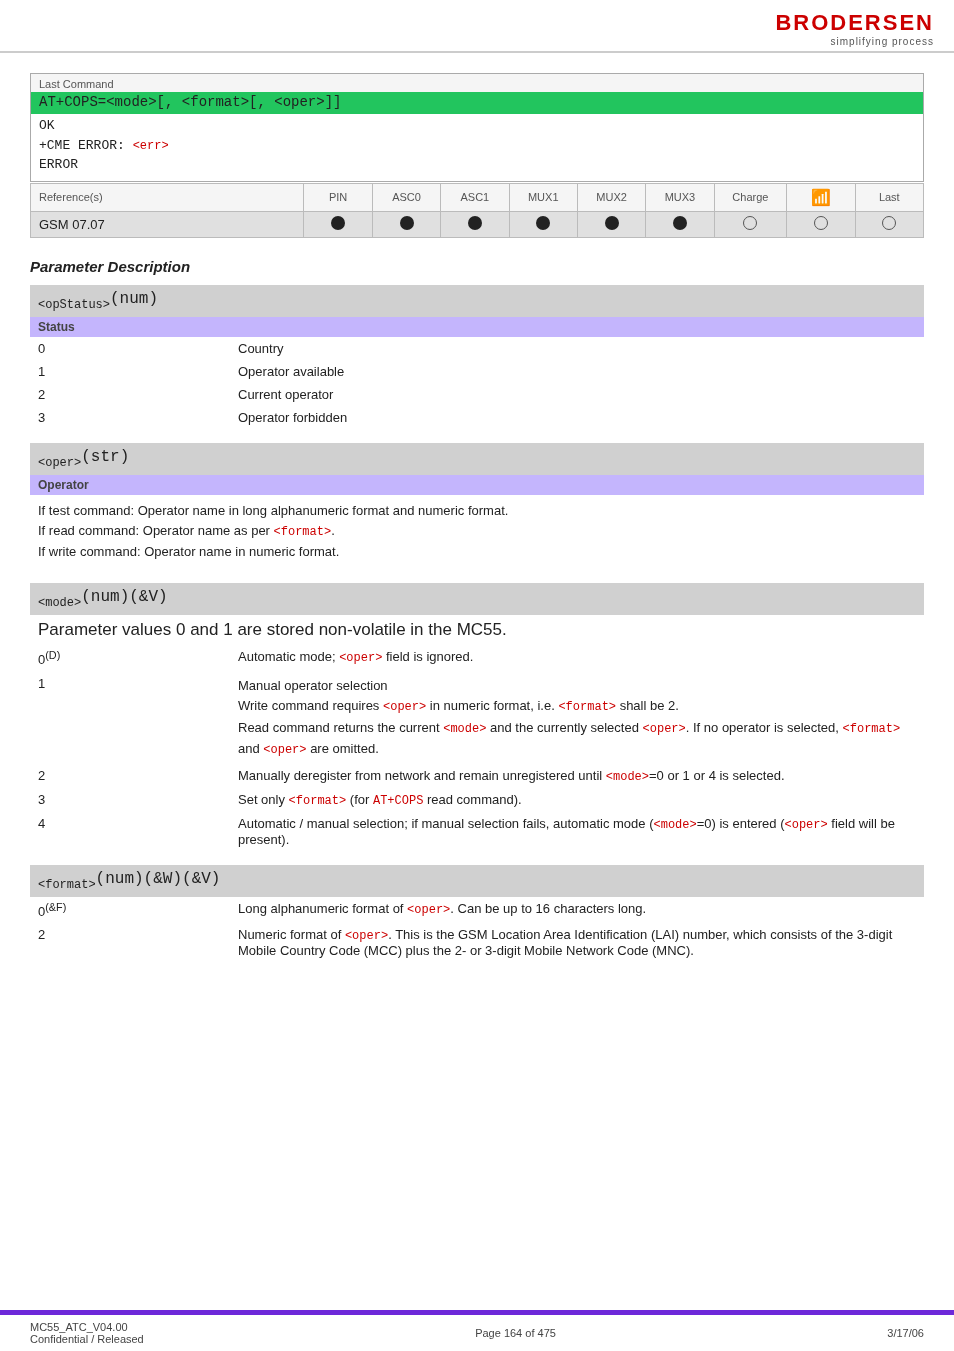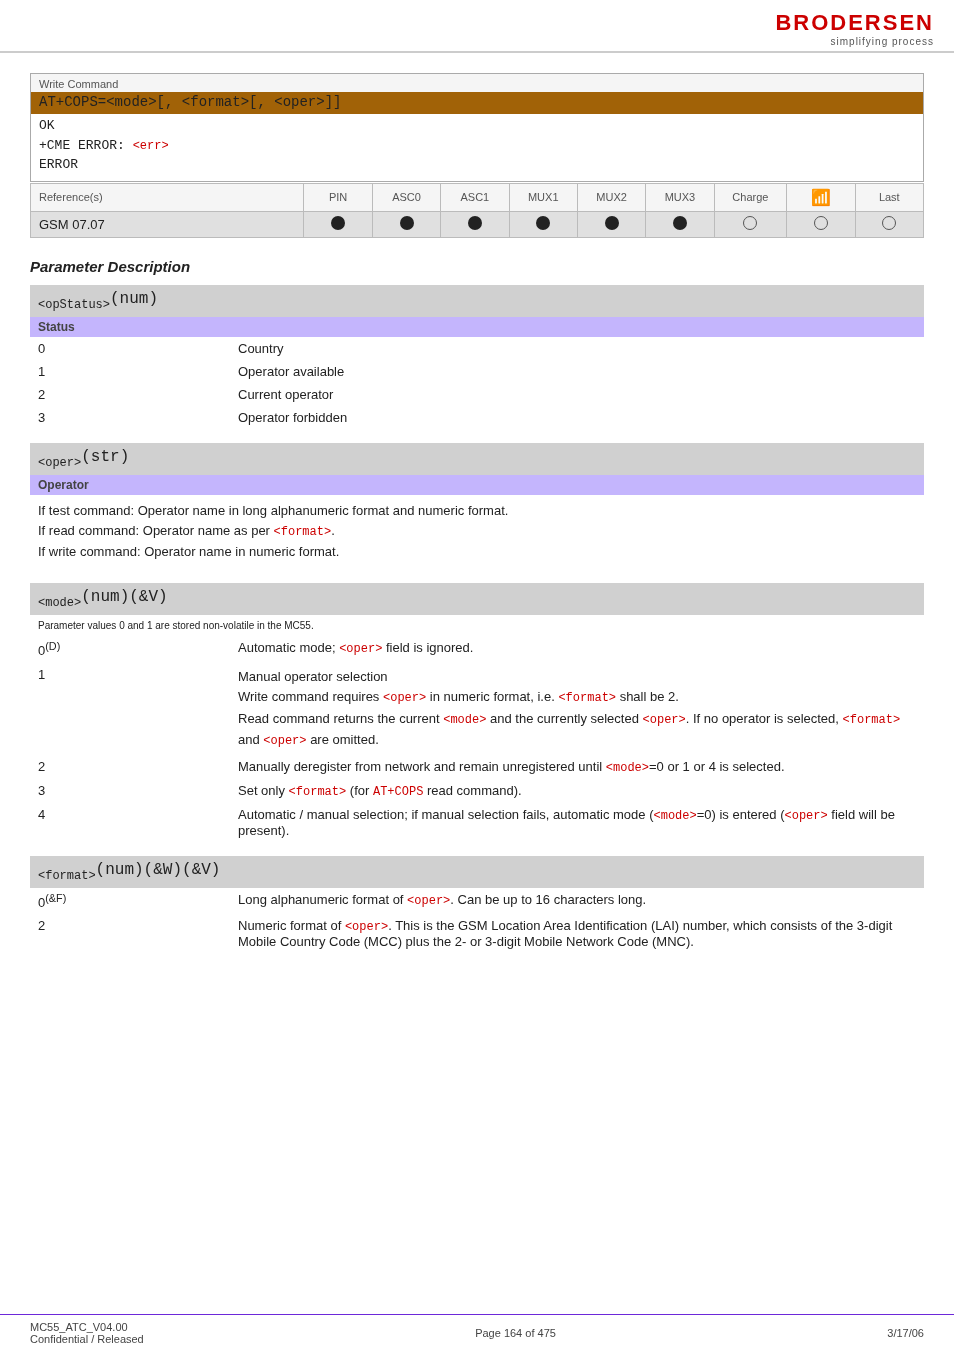--- a/index.html
+++ b/index.html
@@ -45,21 +45,21 @@
     .write-command-label {
       font-size: 11px;
       color: #555;
       padding: 4px 8px 2px 8px;
       background: #f5f5f5;
     }
     .write-command-syntax {
       font-family: 'Courier New', monospace;
       font-size: 14px;
       padding: 2px 8px 4px 8px;
-      background: #a16207;
+      background: #22c55e;
     }
     .response-label {
       font-size: 11px;
       color: #555;
       padding: 4px 8px 2px 8px;
     }
     .response-values {
       font-family: 'Courier New', monospace;
       font-size: 13px;
       padding: 2px 8px 6px 8px;
@@ -158,21 +158,21 @@
     .param-table .desc-col {
       font-size: 13px;
     }
 
     
     .footer {
       position: absolute;
       bottom: 0;
       left: 0;
       right: 0;
-      border-top: 1px solid #6d28d9;
+      border-top: 5px solid #6d28d9;
       padding: 6px 30px;
       display: flex;
       justify-content: space-between;
       align-items: center;
       font-size: 11px;
       color: #444;
     }
     .footer-left { display: flex; flex-direction: column; }
     .footer-center { text-align: center; }
     .footer-right { text-align: right; }
@@ -201,21 +201,21 @@
 <div class="header">
   <div class="logo-area">
     <div class="logo-text">BRODERSEN</div>
     <div class="logo-sub">simplifying process</div>
   </div>
 </div>
 
 <div class="main">
 
   <div class="full-border-box">
-    <div class="write-command-label">Write Command</div>
+    <div class="write-command-label">Last Command</div>
     <div class="write-command-syntax">AT+COPS=&lt;mode&gt;[, &lt;format&gt;[, &lt;oper&gt;]]</div>
     <div class="response-values">
       <div>OK</div>
       <div>+CME ERROR: <span class="code-red">&lt;err&gt;</span></div>
       <div>ERROR</div>
     </div>
   </div>
 
   <table class="ref-table">
     <tbody>
@@ -298,21 +298,21 @@
     </table>
 
   <table class="param-table" style="margin-top:10px;">
     <tbody>
         <tr class="param-header-row">
       <td class="param-header-cell" colspan="2">
         &lt;mode&gt;<sup>(num)(&amp;V)</sup>
       </td>
     </tr>
     <tr>
-      <td colspan="2" style="padding:5px 8px; font-size:10px;">
+      <td colspan="2" style="padding:5px 8px; font-size:17px;">
         Parameter values 0 and 1 are stored non-volatile in the MC55.
       </td>
     </tr>
     <tr class="param-row-pair">
       <td class="val-col">0<sup>(D)</sup></td>
       <td class="desc-col">
         Automatic mode; <span class="code-red">&lt;oper&gt;</span> field is ignored.
       </td>
     </tr>
     <tr class="param-row-pair">

